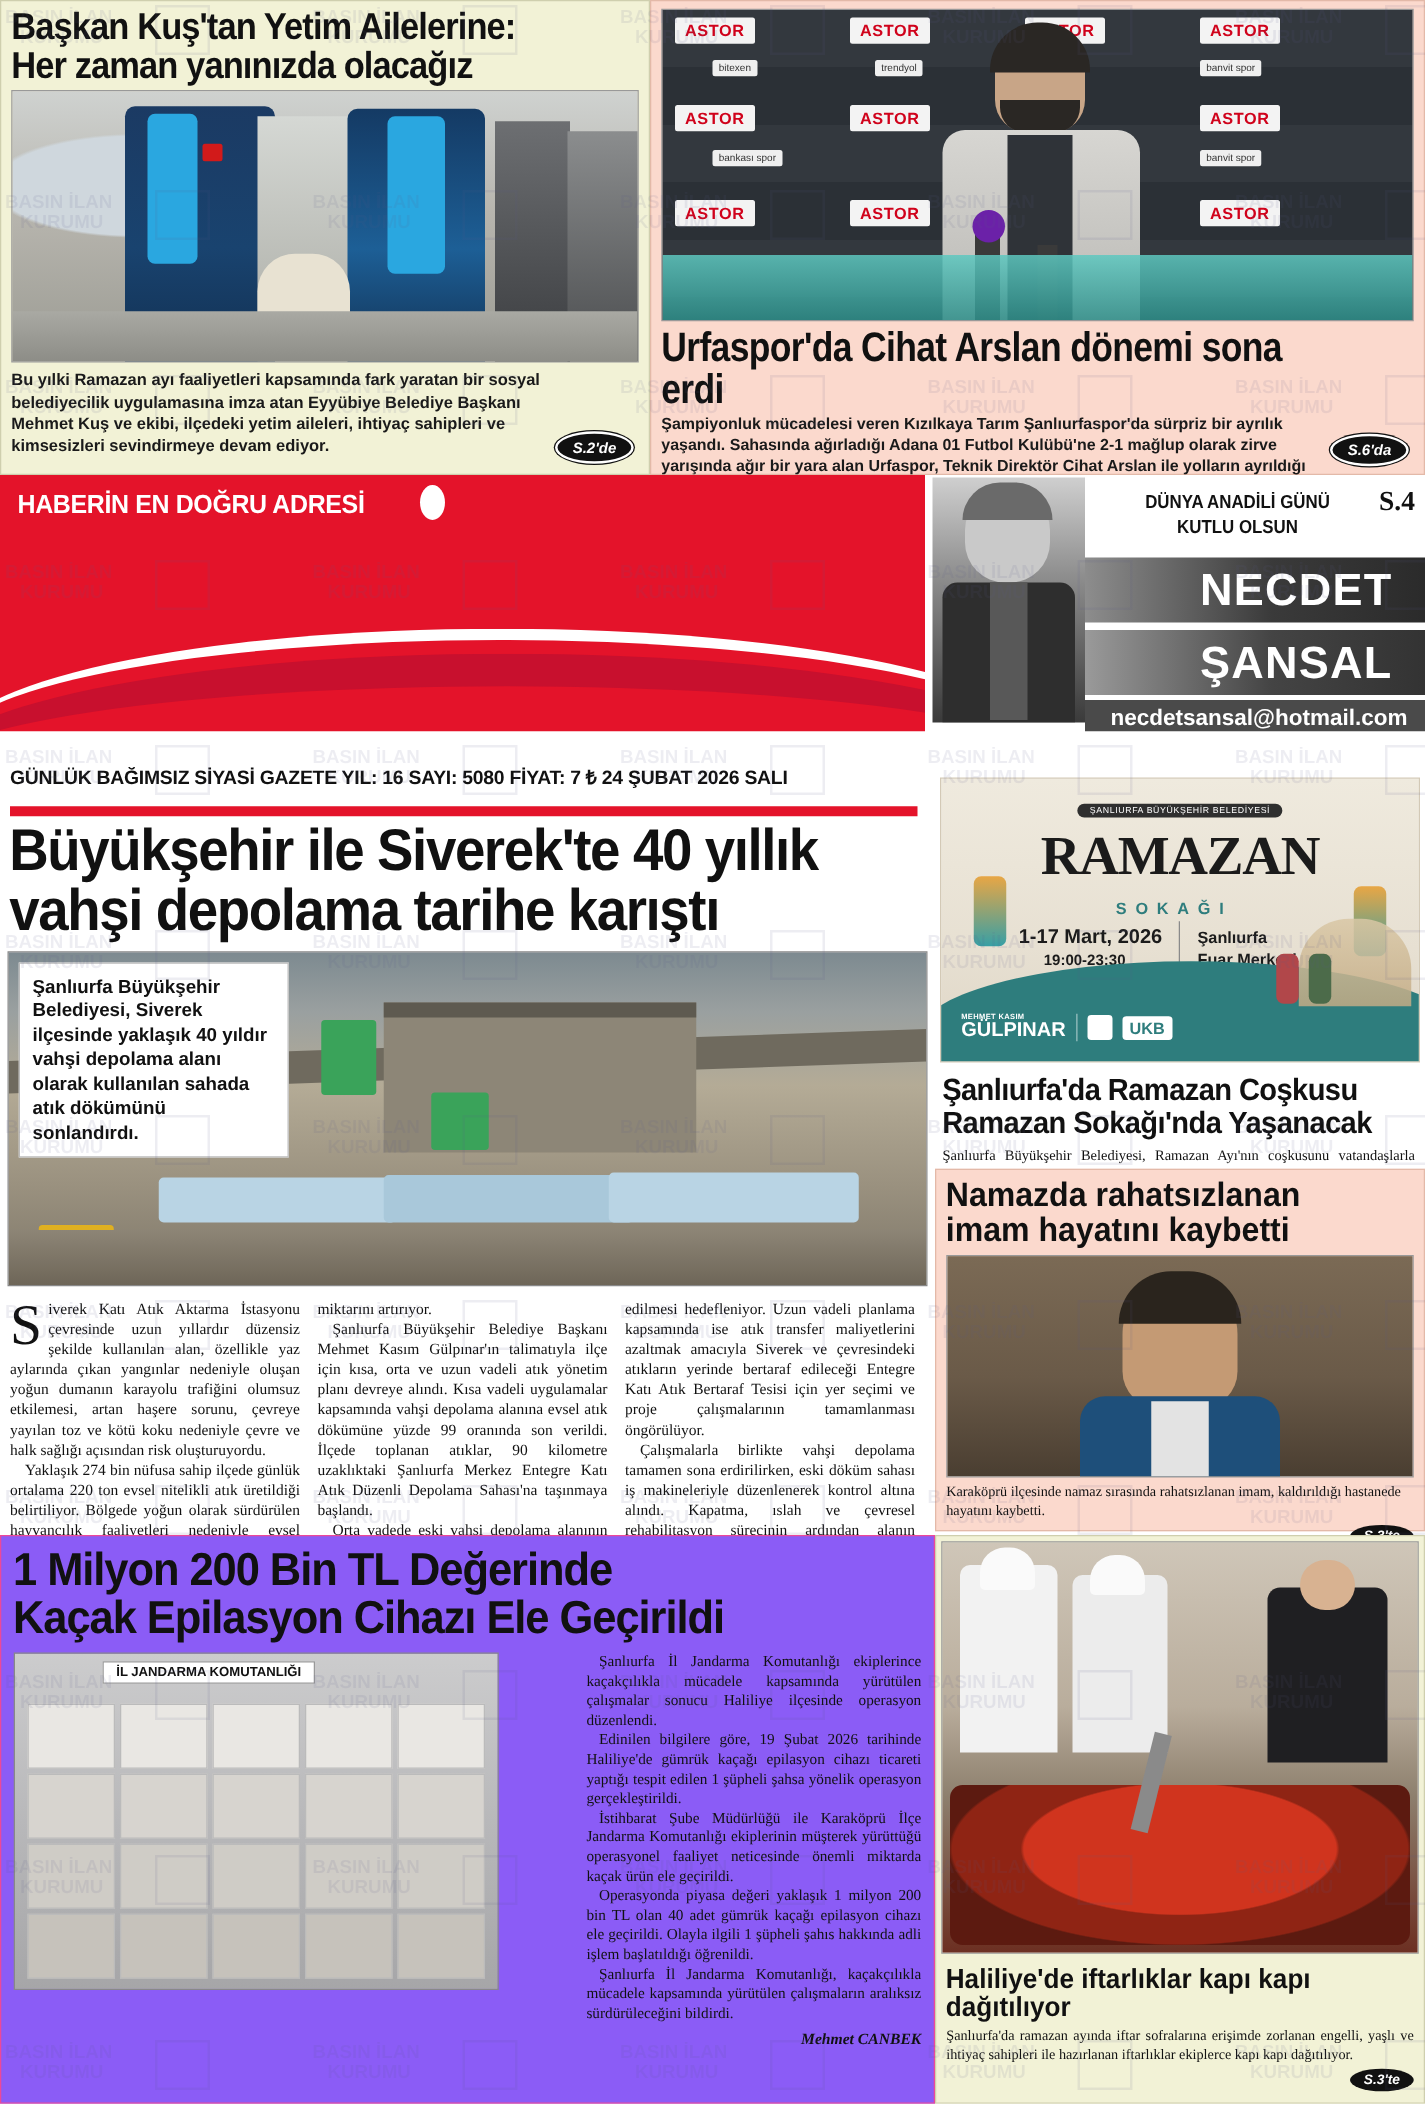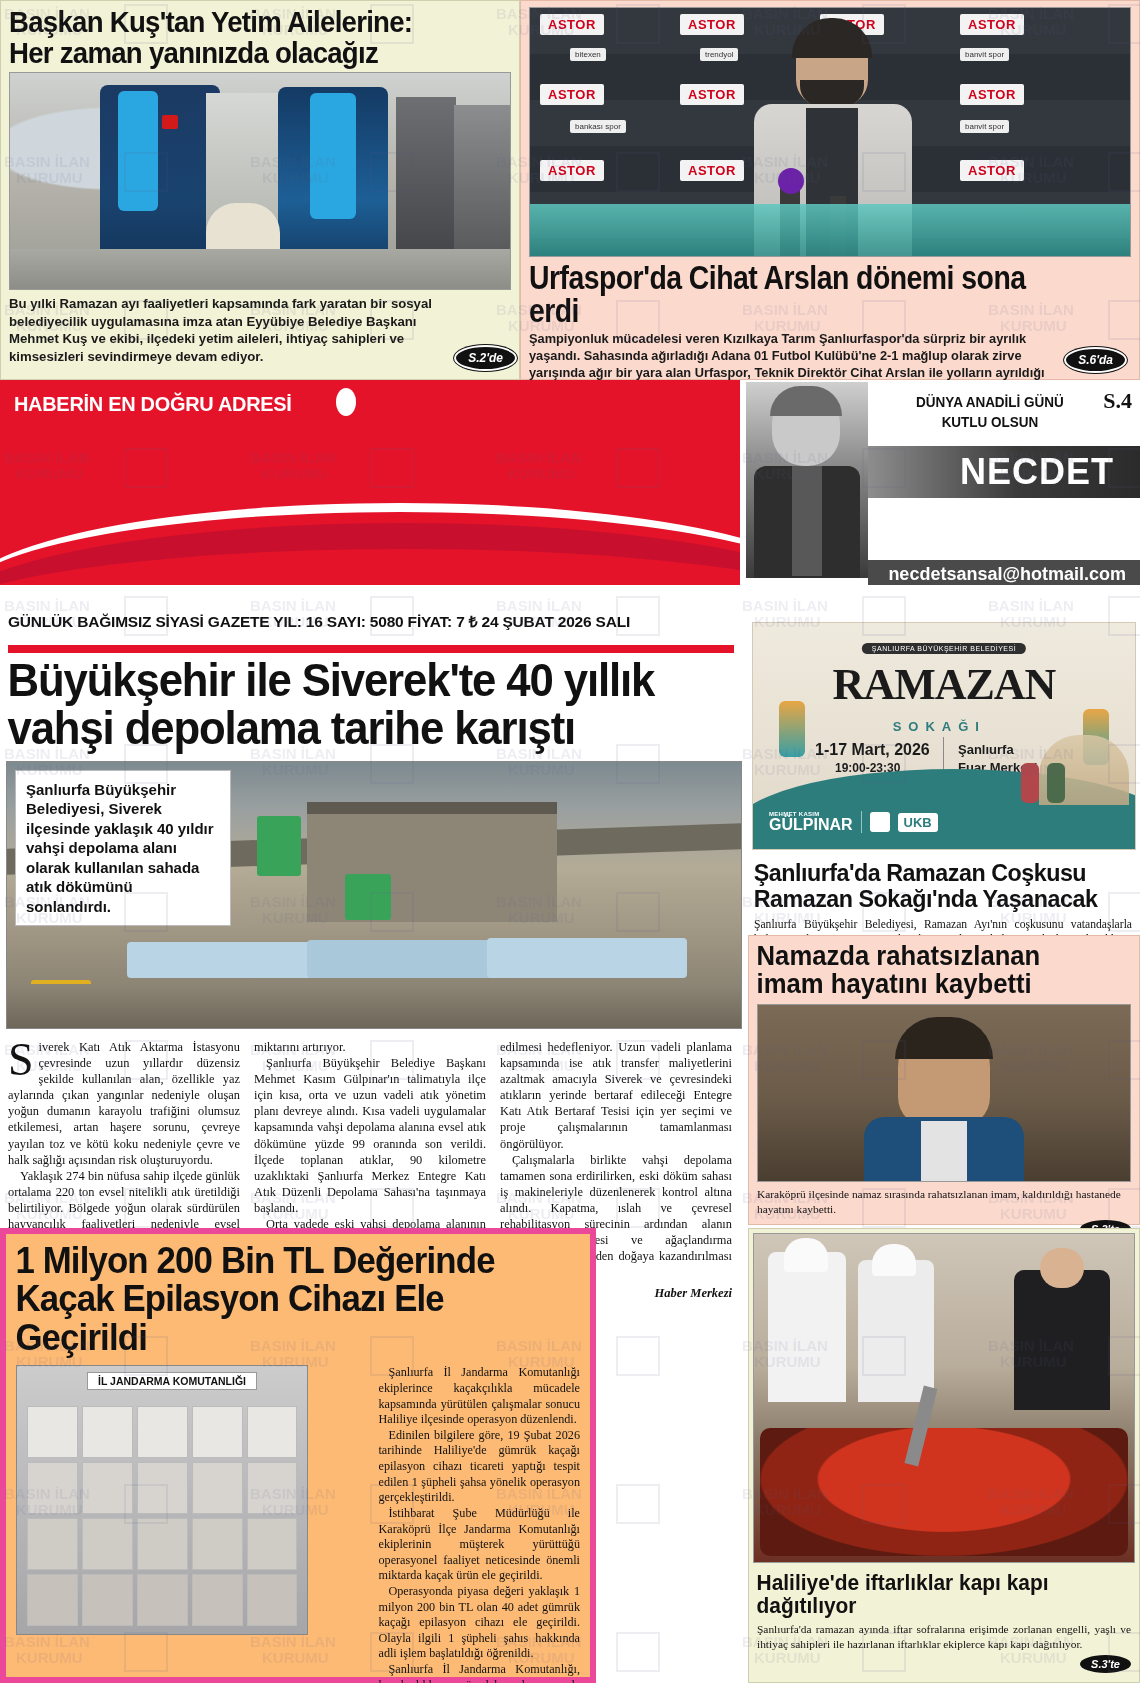--- a/index.html
+++ b/index.html
@@ -171,21 +171,21 @@
   }
   .lead-col p { margin-bottom: 0; text-indent: 12px; }
   .lead-col p.noind { text-indent: 0; }
   .dropcap::first-letter {
     font-size: 46px; line-height: .82; float:left; padding: 2px 5px 0 0;
     font-family:"Liberation Serif", serif; font-weight:normal;
   }
   .byline { text-align:right; font-weight:bold; font-style:italic; font-family:"Liberation Serif",serif; font-size:12.5px; margin-top:4px;}
 
   
-  .bl { position:absolute; left:0; top:1228px; width:596px; height:455px; background:#fdba74; border:6px solid #ec4899;}
+  .bl { position:absolute; left:0; top:1228px; width:748px; height:455px; background:#8b5cf6; border:1px solid #ec4899;}
   .bl-head {
     font-weight:bold; font-size:37px; line-height:1.04; color:#111;
     letter-spacing:-0.9px; padding:8px 10px 0 10px;
     transform: scaleX(0.94); transform-origin:left center;
   }
   .bl-body { display:flex; gap:22px; padding: 8px 10px 0 10px; }
   .bl-photo {
     width: 420px; height: 270px; border:1px solid #888; position:relative; overflow:hidden;
     background: linear-gradient(180deg,#c9c9cb 0%,#bdbdbf 40%,#a9a9ab 100%);
   }
@@ -280,21 +280,21 @@
         <div style="position:absolute;left:152px;top:42px;width:16px;height:14px;background:#d21a1a;border-radius:2px;"></div>
         <div style="position:absolute;left:196px;top:20px;width:120px;height:198px;background:linear-gradient(180deg,#d5d8d4 0%,#a9aaa3 100%);"></div>
         <div style="position:absolute;left:268px;top:14px;width:110px;height:204px;background:linear-gradient(180deg,#143a64 0%,#1d5f96 55%,#123052 100%);border-radius:8px 8px 0 0;"></div>
         <div style="position:absolute;left:300px;top:20px;width:46px;height:126px;background:#2aa7e0;border-radius:6px;"></div>
         <div style="position:absolute;left:196px;top:130px;width:74px;height:70px;background:#e8e2d2;border-radius:30px 30px 14px 14px;"></div>
         <div style="position:absolute;left:386px;top:24px;width:60px;height:194px;background:linear-gradient(180deg,#6d6f72 0%,#3a3c3f 100%);"></div>
         <div style="position:absolute;left:444px;top:32px;width:58px;height:186px;background:linear-gradient(180deg,#8b8d8e 0%,#4a4c4e 100%);"></div>
         <div style="position:absolute;left:0;bottom:0;width:100%;height:40px;background:linear-gradient(180deg,#a9a9a3,#8d8d87);"></div>
       </div>
       <div class="tl-sum">Bu yılki Ramazan ayı faaliyetleri kapsamında fark yaratan bir sosyal belediyecilik uygulamasına imza atan Eyyübiye Belediye Başkanı Mehmet Kuş ve ekibi, ilçedeki yetim aileleri, ihtiyaç sahipleri ve kimsesizleri sevindirmeye devam ediyor.</div>
-      <span class="pagetag" style="right:2px; bottom:8px;">S.2'de</span>
+      <span class="pagetag" style="right:12px; bottom:8px;">S.2'de</span>
     </div>
 
     <div class="top-right">
       <div class="tr-photo">
         <div class="board">
           <div style="position:absolute;inset:0;background:repeating-linear-gradient(180deg,#33383e 0 46px,#2b3036 46px 92px);"></div>
           <span class="logo-pill" style="left:10px;top:6px;">ASTOR</span>
           <span class="logo-pill" style="left:150px;top:6px;">ASTOR</span>
           <span class="logo-pill" style="left:290px;top:6px;">ASTOR</span>
           <span class="logo-pill" style="left:430px;top:6px;">ASTOR</span>
@@ -345,20 +345,23 @@
         <div style="position:absolute;left:8px;top:84px;width:106px;height:112px;background:#2e2e2e;border-radius:12px 12px 0 0;"></div>
         <div style="position:absolute;left:46px;top:84px;width:30px;height:110px;background:#585858;"></div>
       </div>
       <div class="col-head-txt">
         <div>DÜNYA ANADİLİ GÜNÜ</div>
         <div>KUTLU OLSUN</div>
       </div>
       <div class="col-sp">S.4</div>
       <div class="col-band1">
         <span>NECDET</span>
+      </div>
+      <div class="col-band2">
+        <span>ŞANSAL</span>
       </div>
       <div class="col-mail">necdetsansal@hotmail.com</div>
     </div>
   </div>
 
   <div class="infobar">GÜNLÜK BAĞIMSIZ SİYASİ GAZETE  YIL: 16  SAYI: 5080  FİYAT: 7 ₺   24 ŞUBAT 2026 SALI</div>
   <div class="redrule"></div>
 
   <div class="lead">
     <div class="lead-head">

